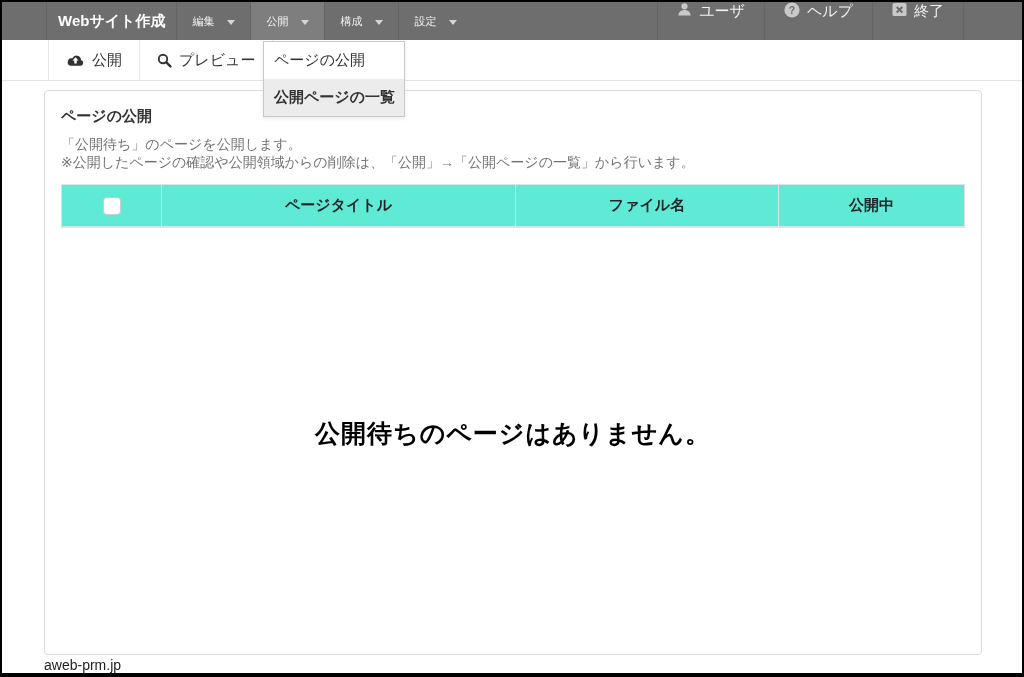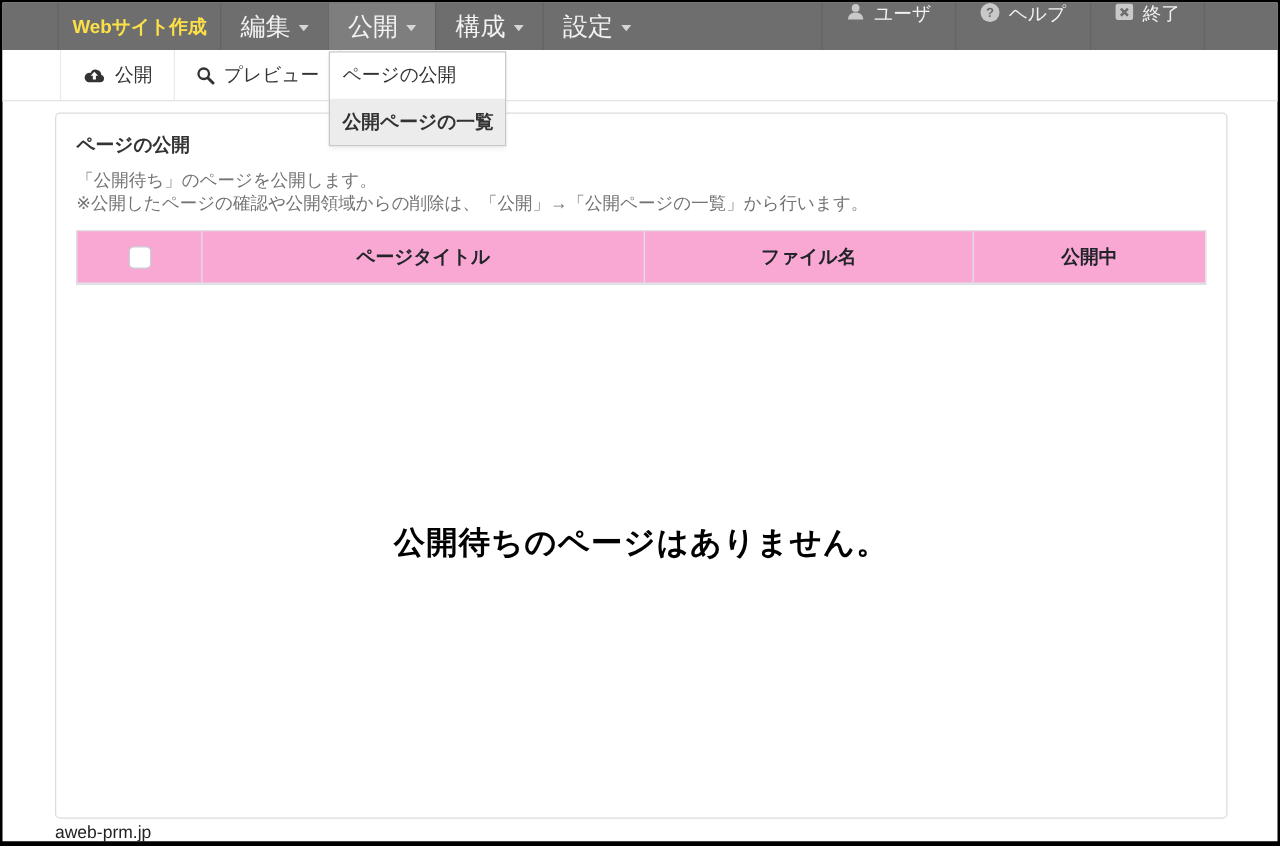--- a/index.html
+++ b/index.html
@@ -14,25 +14,25 @@
     background: #fff;
   }
   
   .navbar {
     position: absolute; top: 0; left: 0; right: 0; height: 38px;
     background: #6e6e6e; display: flex; align-items: stretch;
   }
   .nav-leftpad { width: 45px; border-right: 1px solid #646464; }
   .brand {
     display: flex; align-items: center; padding: 0 11px;
-    color: #fde047; font-weight: bold; font-size: 15px; white-space: nowrap;
+    color: #ffffff; font-weight: bold; font-size: 15px; white-space: nowrap;
   }
   .nav-item {
-    display: flex; align-items: center; gap: 7px;
-    padding: 0 15px; color: #f2f2f2; font-size: 20px;
+    display: flex; align-items: center; gap: 13px;
+    padding: 0 15px; color: #f2f2f2; font-size: 11px;
     border-left: 1px solid #646464; cursor: pointer; white-space: nowrap;
   }
   .nav-item:last-of-type { border-right: 1px solid #646464; }
   .nav-item.active { background: #7e7e7e; }
   .caret {
     width: 0; height: 0; margin-top: 2px;
     border-left: 4px solid transparent; border-right: 4px solid transparent;
     border-top: 5px solid #d6d6d6;
   }
   .nav-spacer { flex: 1; }
@@ -72,21 +72,21 @@
   .card {
     position: absolute; left: 42px; right: 40px; top: 88px; bottom: 18px;
     background: #fff; border: 1px solid #dcdcdc; border-radius: 4px;
     padding: 16px; display: flex; flex-direction: column;
   }
   .card-title { font-size: 15px; font-weight: bold; color: #333; margin-bottom: 9px; }
   .card-desc { font-size: 14px; color: #737373; line-height: 18px; margin-bottom: 13px; }
   
   .table-head {
     display: flex; height: 44px;
-    background: #f9a8d4; border: 1px solid #dee2e6; border-bottom-width: 2px;
+    background: #5eead4; border: 1px solid #dee2e6; border-bottom-width: 2px;
   }
   .th {
     display: flex; align-items: center; justify-content: center;
     font-size: 15px; font-weight: bold; color: #212529;
     border-left: 1px solid #dee2e6;
   }
   .th:first-child { border-left: none; }
   .th-check { width: 11%; }
   .th-title { width: 39.2%; }
   .th-file  { width: 29.2%; text-align: right; }

